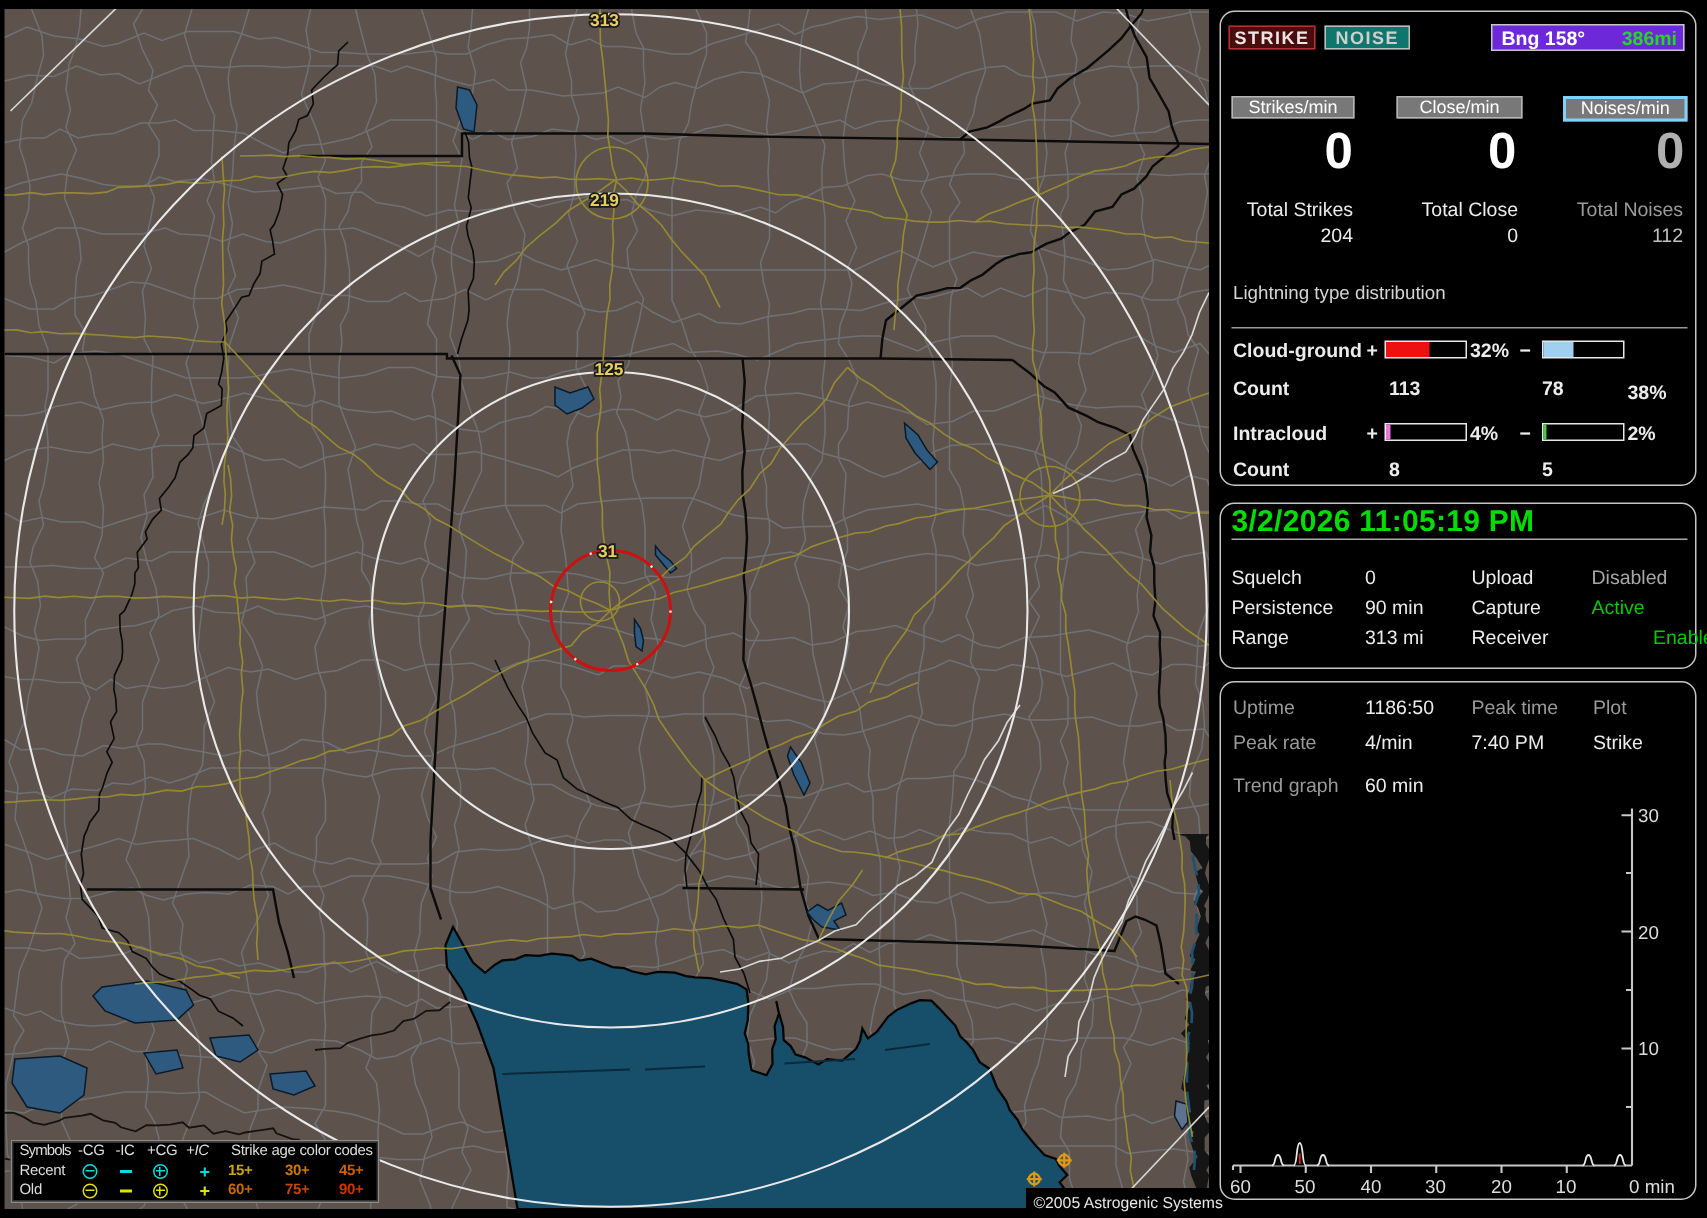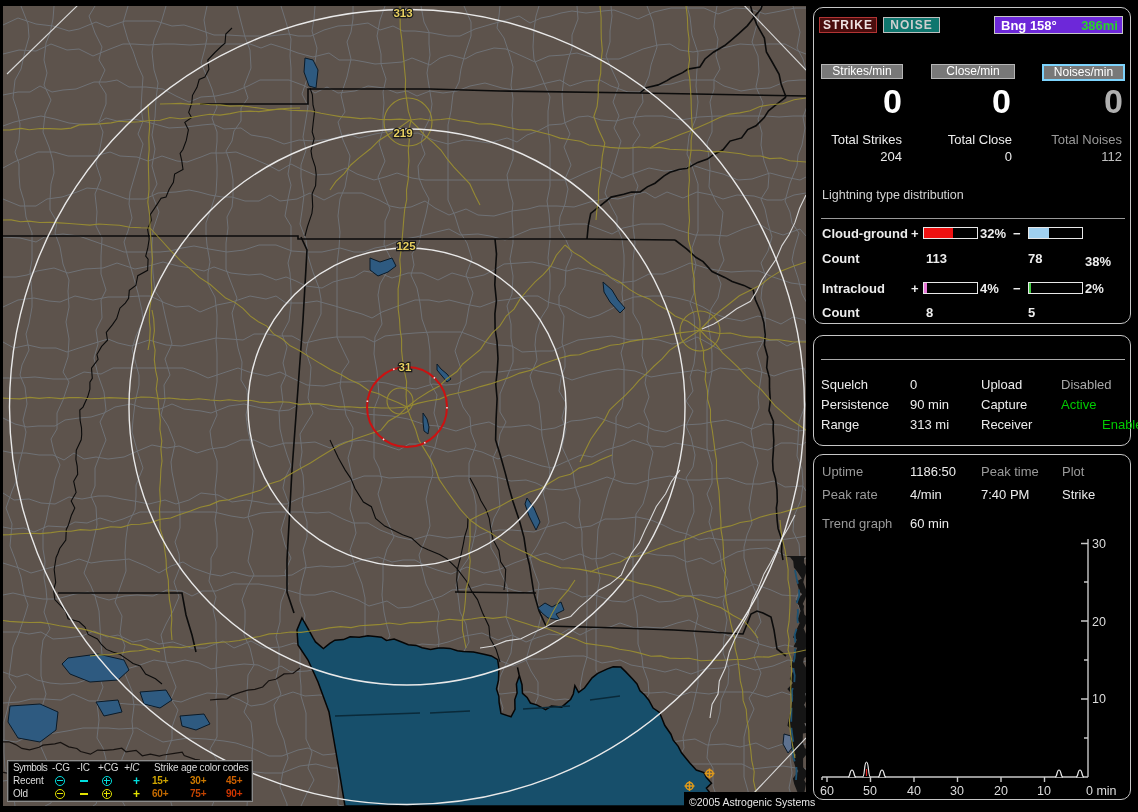--- a/index.html
+++ b/index.html
@@ -261,20 +261,21 @@
 <div class="abs t13 bold" style="left:980px;top:281px;">4%</div>
 <div class="abs t13 bold" style="left:1013px;top:281px;">−</div>
 <div class="bar" style="left:1028px;top:282px;">
       <div style="width:2px;background:#44cc44;"></div>
     </div>
 <div class="abs t13 bold" style="left:1085px;top:281px;">2%</div>
 <div class="abs t13 bold" style="left:822px;top:305px;">Count</div>
 <div class="abs t13 bold" style="left:926px;top:305px;">8</div>
 <div class="abs t13 bold" style="left:1028px;top:305px;">5</div>
 
+<div class="abs bold" style="left:821px;top:337px;font-size:20px;letter-spacing:0.2px;color:#00dd00;">3/2/2026 11:05:19 PM</div>
 <div class="abs" style="left:821px;top:359px;width:304px;height:1px;background:#aaa;"></div>
 <div class="abs t13" style="left:821px;top:377px;">Squelch</div>
 <div class="abs t13" style="left:910px;top:377px;">0</div>
 <div class="abs t13" style="left:981px;top:377px;">Upload</div>
 <div class="abs t13" style="left:1061px;top:377px;color:#a8a8a8;">Disabled</div>
 <div class="abs t13" style="left:821px;top:397px;">Persistence</div>
 <div class="abs t13" style="left:910px;top:397px;">90 min</div>
 <div class="abs t13" style="left:981px;top:397px;">Capture</div>
 <div class="abs t13" style="left:1061px;top:397px;color:#00cc00;">Active</div>
 <div class="abs t13" style="left:821px;top:417px;">Range</div>

